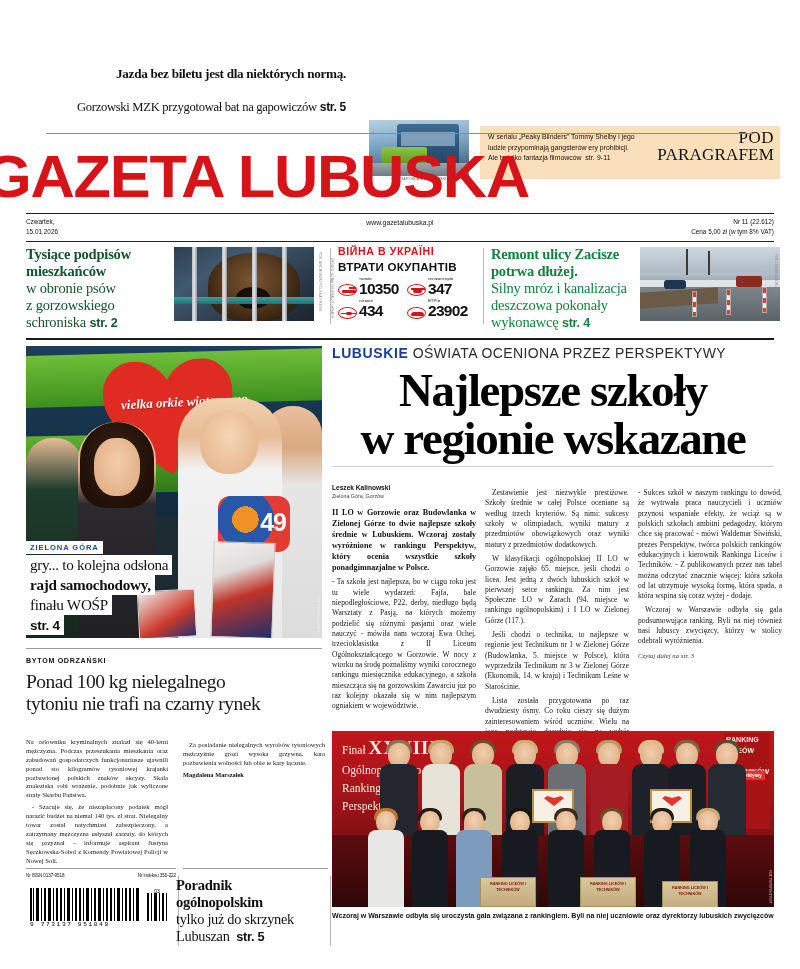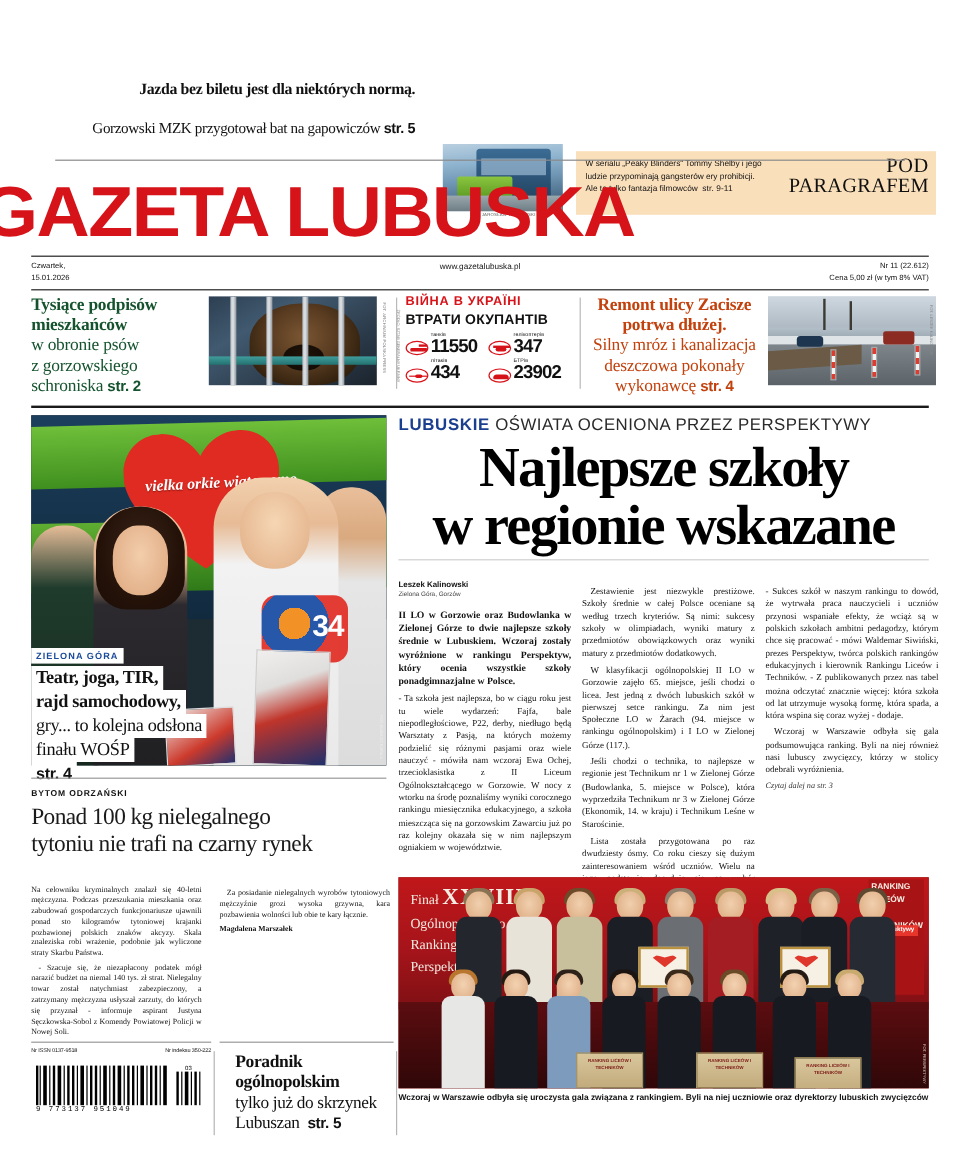--- a/index.html
+++ b/index.html
@@ -162,21 +162,21 @@
   .nbl .lbl { font-size:4.4px; color:#111; margin-bottom:.5px; letter-spacing:.1px; }
   .nbl .num { font-size:15.5px; font-weight:bold; letter-spacing:-.7px; color:#111; line-height:.92; }
   .tz-b .side-credit {
     position:absolute; left:-8px; top:12px; writing-mode:vertical-rl;
     font-size:3.2px; color:#888;
   }
 
   .tz-c { left:465px; width:289px; }
   .tz-c .hl {
     font-family:"Liberation Serif", serif; font-size:14.5px; line-height:1.17;
-    letter-spacing:-.2px; color:#c2410c; width:142px;text-align:center;
+    letter-spacing:-.2px; color:#15803d; width:142px;
   }
   .tz-c .hl .pg { font-family:"Liberation Sans",sans-serif; font-weight:bold; font-size:12.5px; }
   .tz-c .ph {
     position:absolute; right:0; top:1px; width:140px; height:74px; overflow:hidden;
     background:linear-gradient(180deg,#c2ccd6 0%,#b3bfc9 35%,#8e9aa3 55%,#6d767d 100%);
   }
   .tz-c .ph .sky { position:absolute; left:0; top:0; width:140px; height:26px; background:linear-gradient(180deg,#cfd8e0,#aeb9c3); }
   .tz-c .ph .road { position:absolute; left:0; top:40px; width:140px; height:34px; background:linear-gradient(180deg,#7e868c,#5b6369); }
   .tz-c .ph .snow { position:absolute; left:0; top:33px; width:140px; height:10px; background:#dfe4e7; }
   .tz-c .ph .dirt { position:absolute; left:0; top:43px; width:78px; height:16px; background:#6b5a45; transform:skewY(-4deg); }
@@ -354,21 +354,21 @@
   .barcode .bars { position:absolute; left:0; top:0; width:110px; height:33px; }
   .barcode .bars i { position:absolute; top:0; background:#000; height:33px; }
   .barcode .num {
     position:absolute; left:0; top:33px; width:110px; font-size:6.2px; letter-spacing:1.6px; color:#000;
     font-family:"Liberation Mono", monospace;
   }
   .addon { position:absolute; left:146px; top:888px; width:22px; height:36px; }
   .addon .bars i { position:absolute; top:5px; background:#000; height:28px; }
   .addon .num { position:absolute; left:0; top:0; width:22px; text-align:center; font-size:5px; color:#000; }
 
-  .porad { position:absolute; left:196px; top:877px; width:146px; }
+  .porad { position:absolute; left:176px; top:877px; width:146px; }
   .porad .t1 {
     font-family:"Liberation Serif", serif; font-weight:bold; font-size:14.6px;
     line-height:1.16; letter-spacing:-.3px; color:#111;
   }
   .porad .t2 {
     font-family:"Liberation Serif", serif; font-size:14.4px;
     line-height:1.2; letter-spacing:-.3px; color:#111;
   }
   .porad .t2 .pg { font-family:"Liberation Sans",sans-serif; font-weight:bold; font-size:12.8px; }
   .vsep-porad { position:absolute; left:178px; top:876px; width:1px; height:70px; background:#b5b5b5; }
@@ -511,21 +511,21 @@
       <div class="war">ВІЙНА В УКРАЇНІ</div>
       <div class="losses">ВТРАТИ ОКУПАНТІВ</div>
       <div class="grid">
         <div class="row">
           <div class="cell c1">
             <div class="icon-oval tank">
                 <div class="g"></div>
               </div>
             <div class="nbl">
               <span class="lbl">танків</span>
-              <span class="num">11550</span>
+              <span class="num">10350</span>
             </div>
           </div>
           <div class="cell">
             <div class="icon-oval heli">
                 <div class="g"></div>
               </div>
             <div class="nbl">
               <span class="lbl">гелікоптерів</span>
               <span class="num">347</span>
             </div>
@@ -593,32 +593,31 @@
     <div class="p-d"></div>
     <div class="p-a">
       <div class="hair"></div>
       <div class="face"></div>
     </div>
     <div class="p-c"></div>
     <div class="p-b">
       <div class="face2"></div>
     </div>
     <div class="logo34">
-      <div class="n">34</div>
+      <div class="n">49</div>
     </div>
     <div class="poster"></div>
     <div class="poster2"></div>
     <div class="credit-v">FOT. MARIUSZ KAPALA</div>
   </div>
   <div class="wosp-ov">
     <span class="kick">ZIELONA GÓRA</span>
     <div class="lines">
-      <div><span class="ln b">Teatr, joga, TIR,</span></div>
+      <div><span class="ln">gry... to kolejna odsłona</span></div>
       <div><span class="ln b">rajd samochodowy,</span></div>
-      <div><span class="ln">gry... to kolejna odsłona</span></div>
       <div><span class="ln">finału WOŚP</span></div>
       <div><span class="ln"><b class="pg">str. 4</b></span></div>
     </div>
   </div>
 
   <div class="main">
     <div class="kicker">
       <span class="lub">LUBUSKIE</span>
       <span class="rest">OŚWIATA OCENIONA PRZEZ PERSPEKTYWY</span>
     </div>

